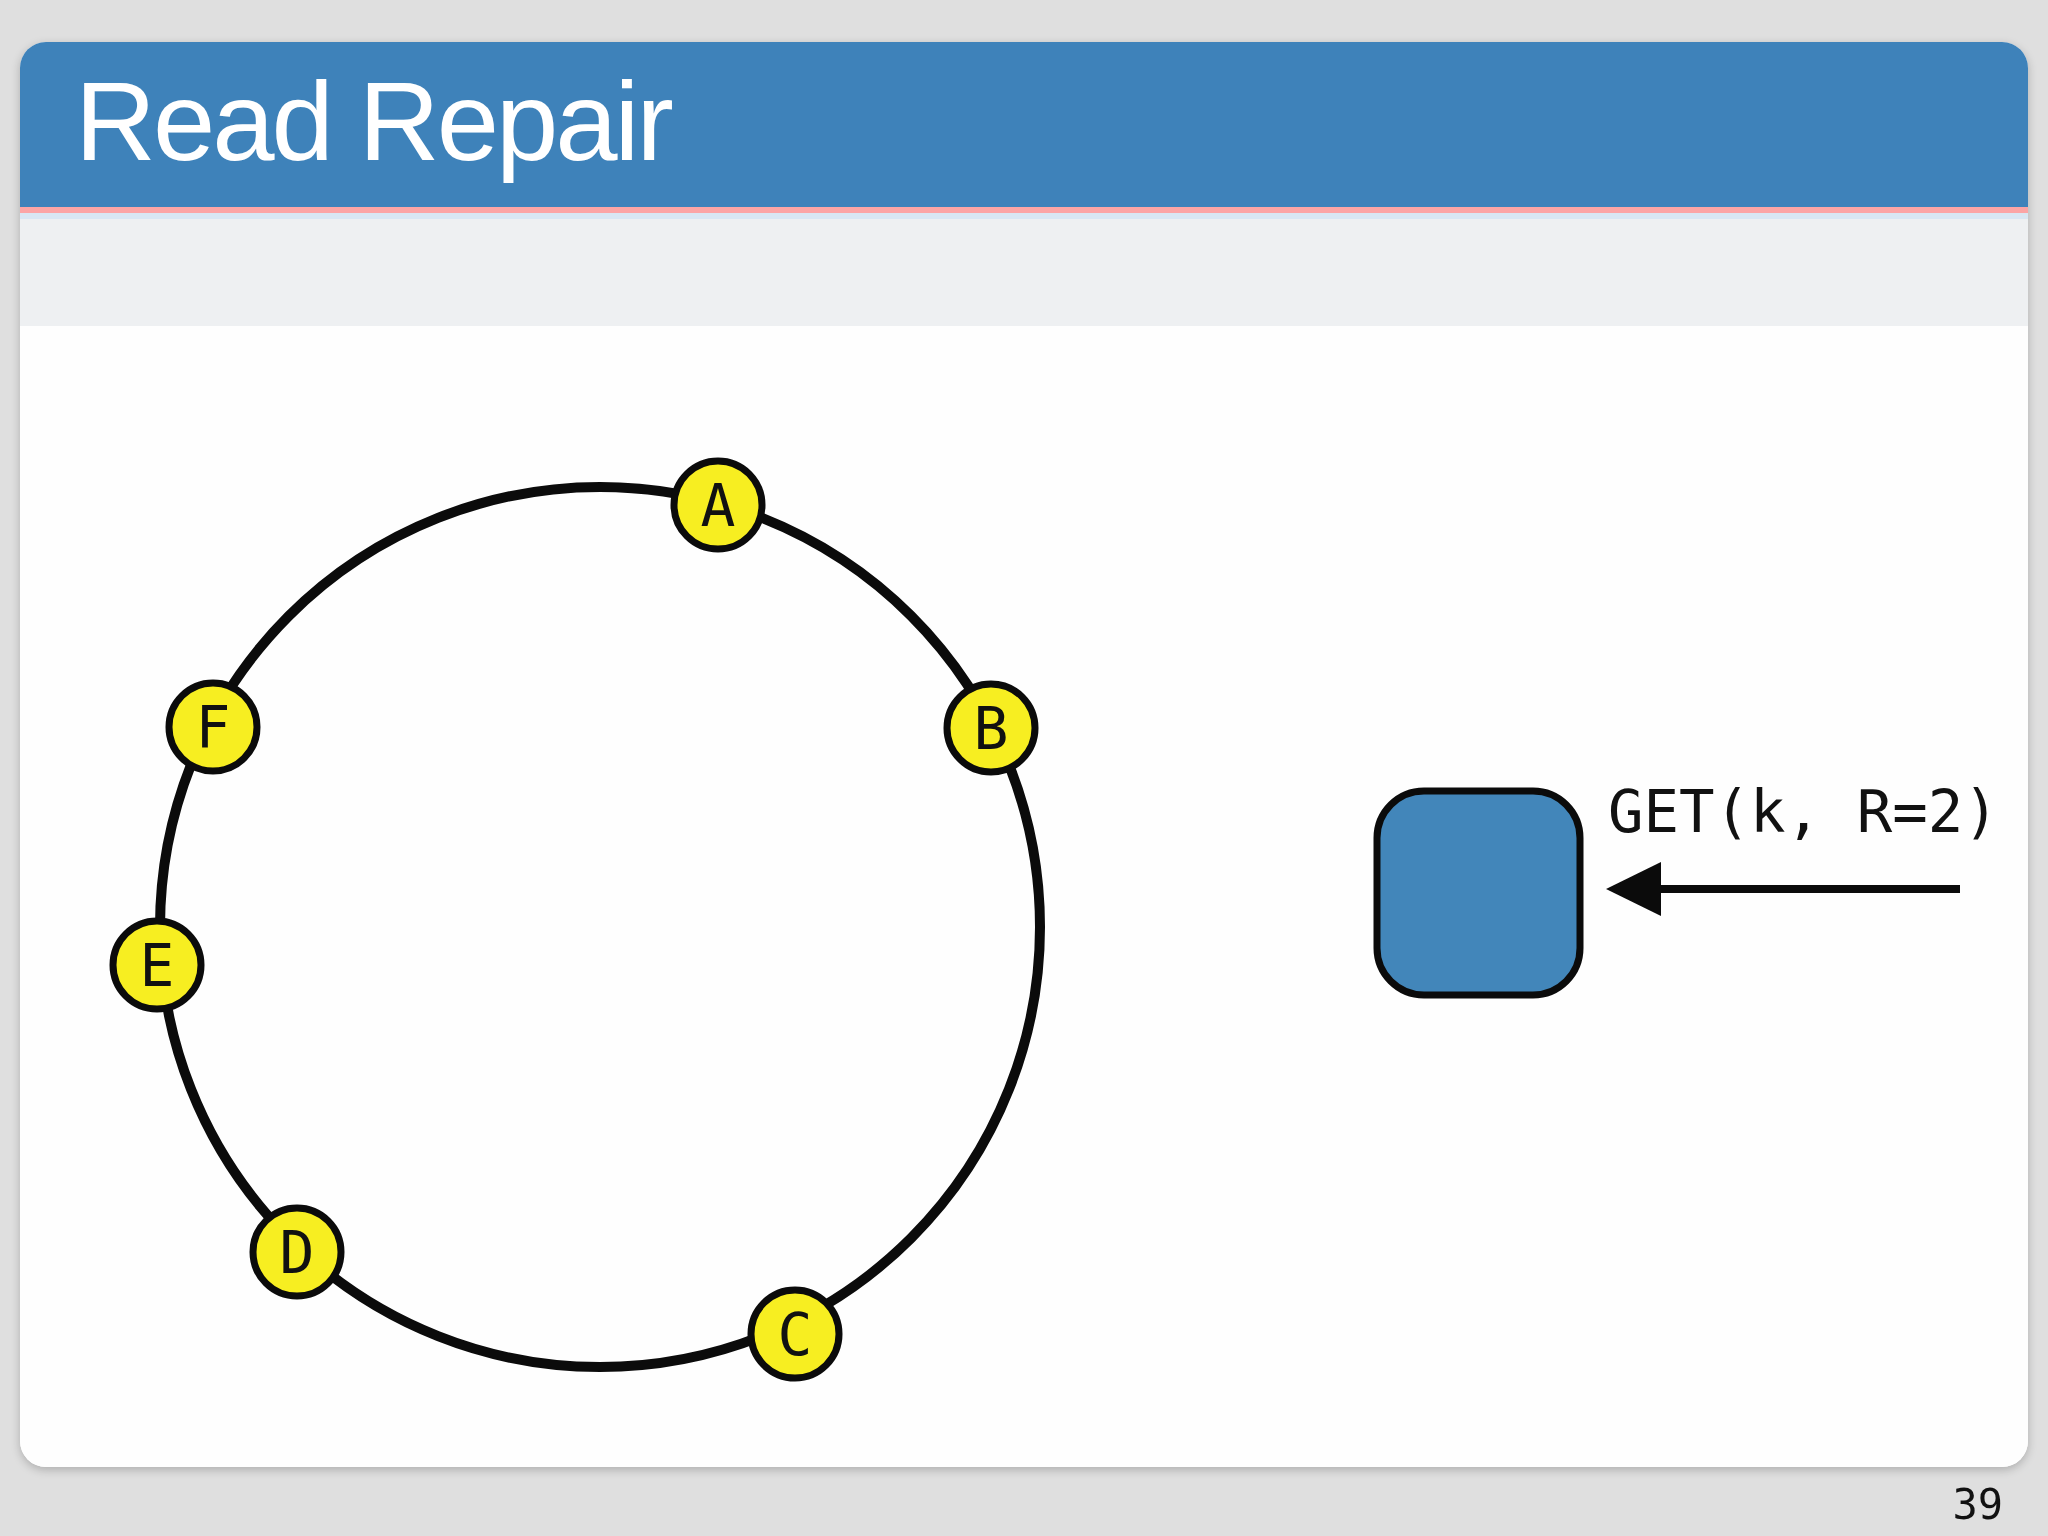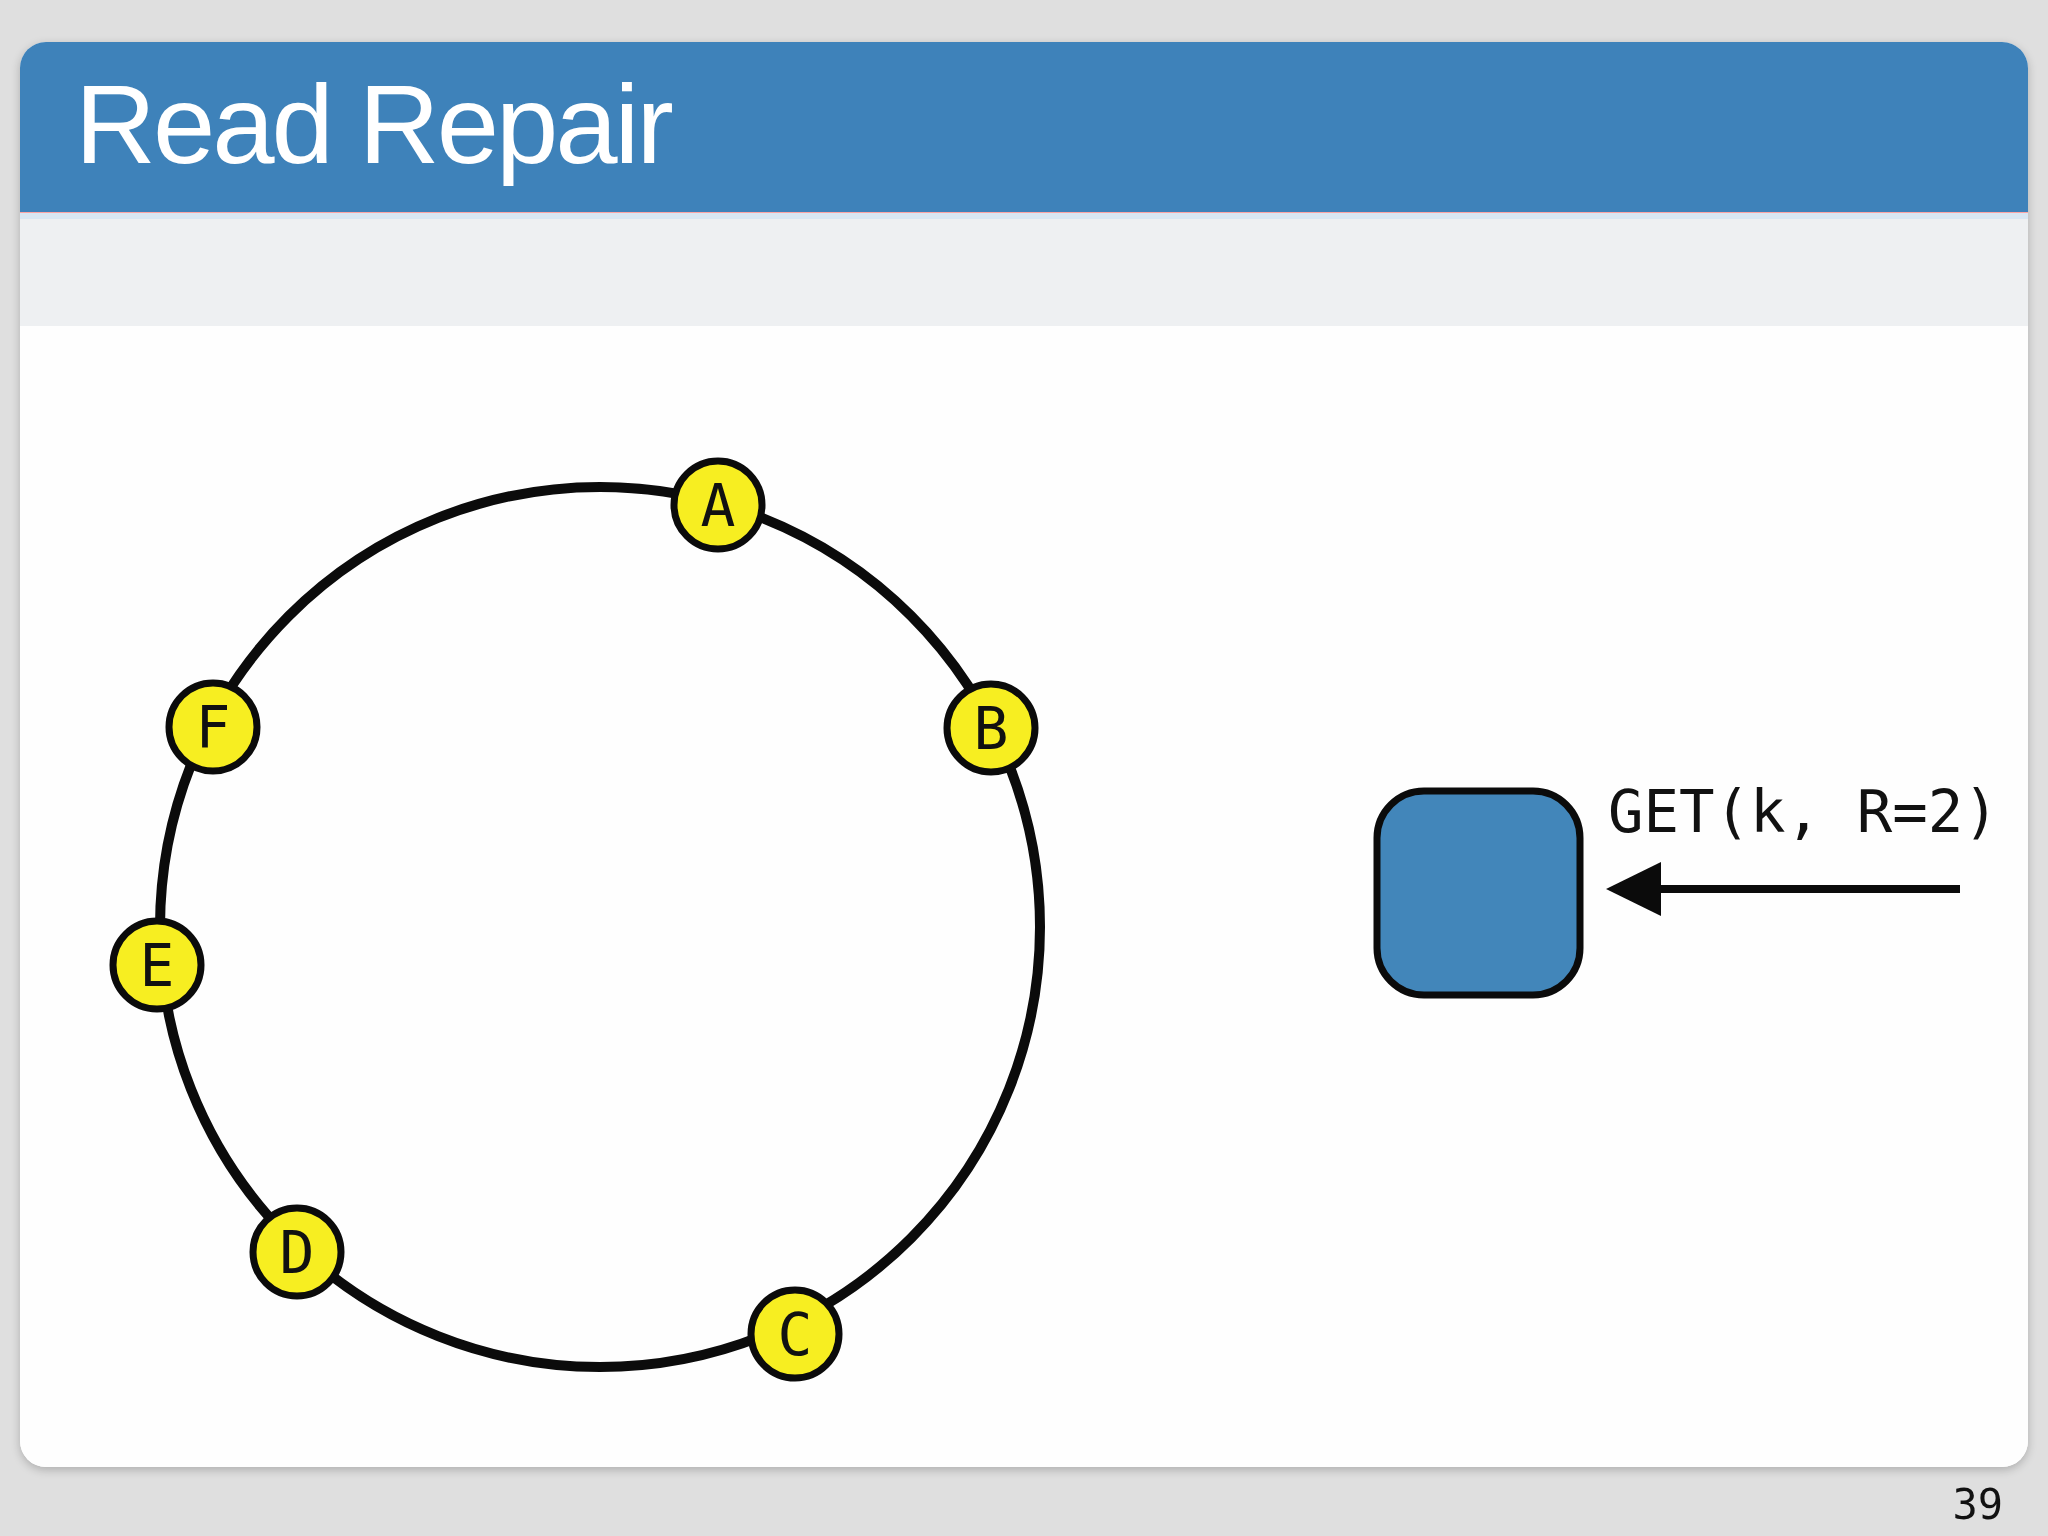--- a/index.html
+++ b/index.html
@@ -13,21 +13,21 @@
   .slide{
     position:absolute;left:20px;top:42px;width:2008px;height:1425px;
     border-radius:26px;
     box-shadow:0 3px 10px rgba(0,0,0,0.22);
     overflow:hidden;
     background:#fefefe;
   }
   .slide-header{
     position:absolute;left:0;top:0;width:100%;height:171px;
     background:#3e82ba;
-    border-bottom:1px solid #fca5a5;
+    border-bottom:6px solid #fca5a5;
     box-sizing:border-box;
     display:flex;align-items:center;
   }
   .slide-title{
     color:#ffffff;
     font-size:112px;
     font-weight:400;
     letter-spacing:-3px;
     padding-left:55px;
     padding-bottom:6px;

